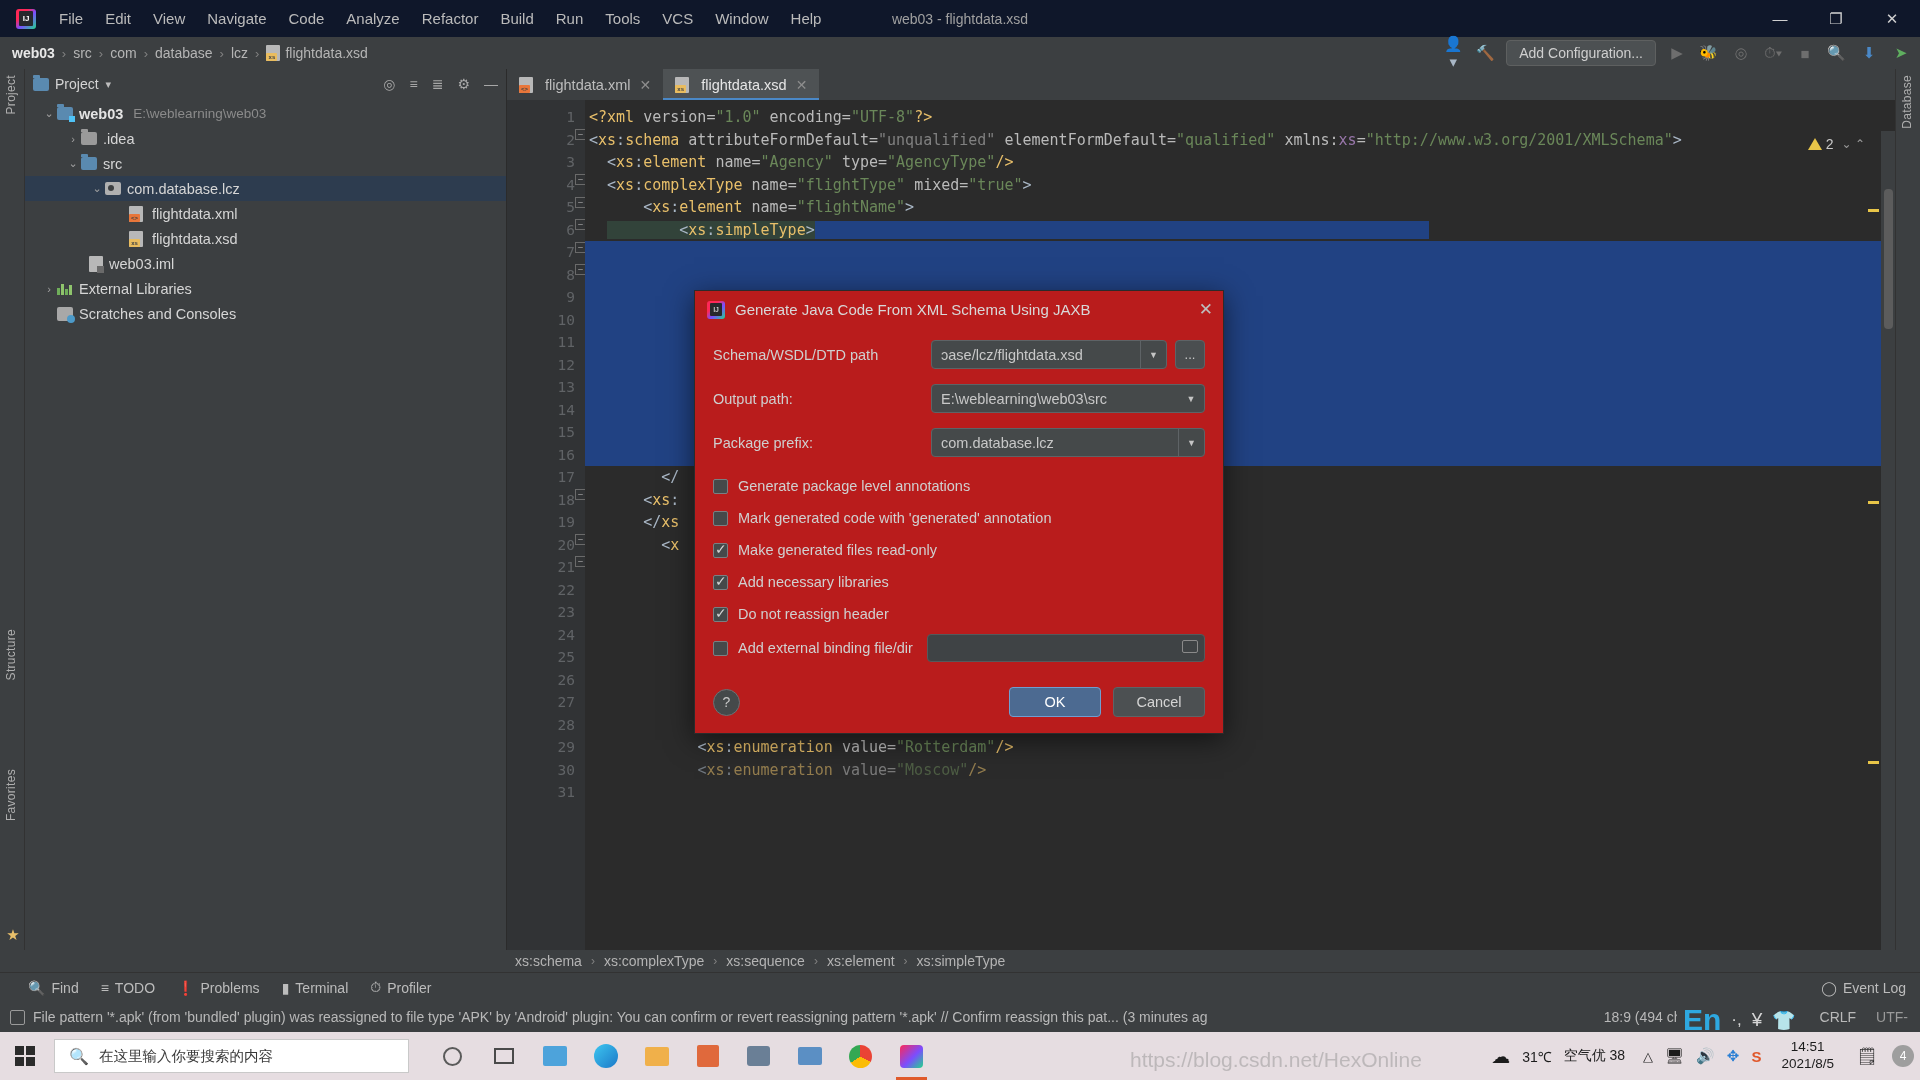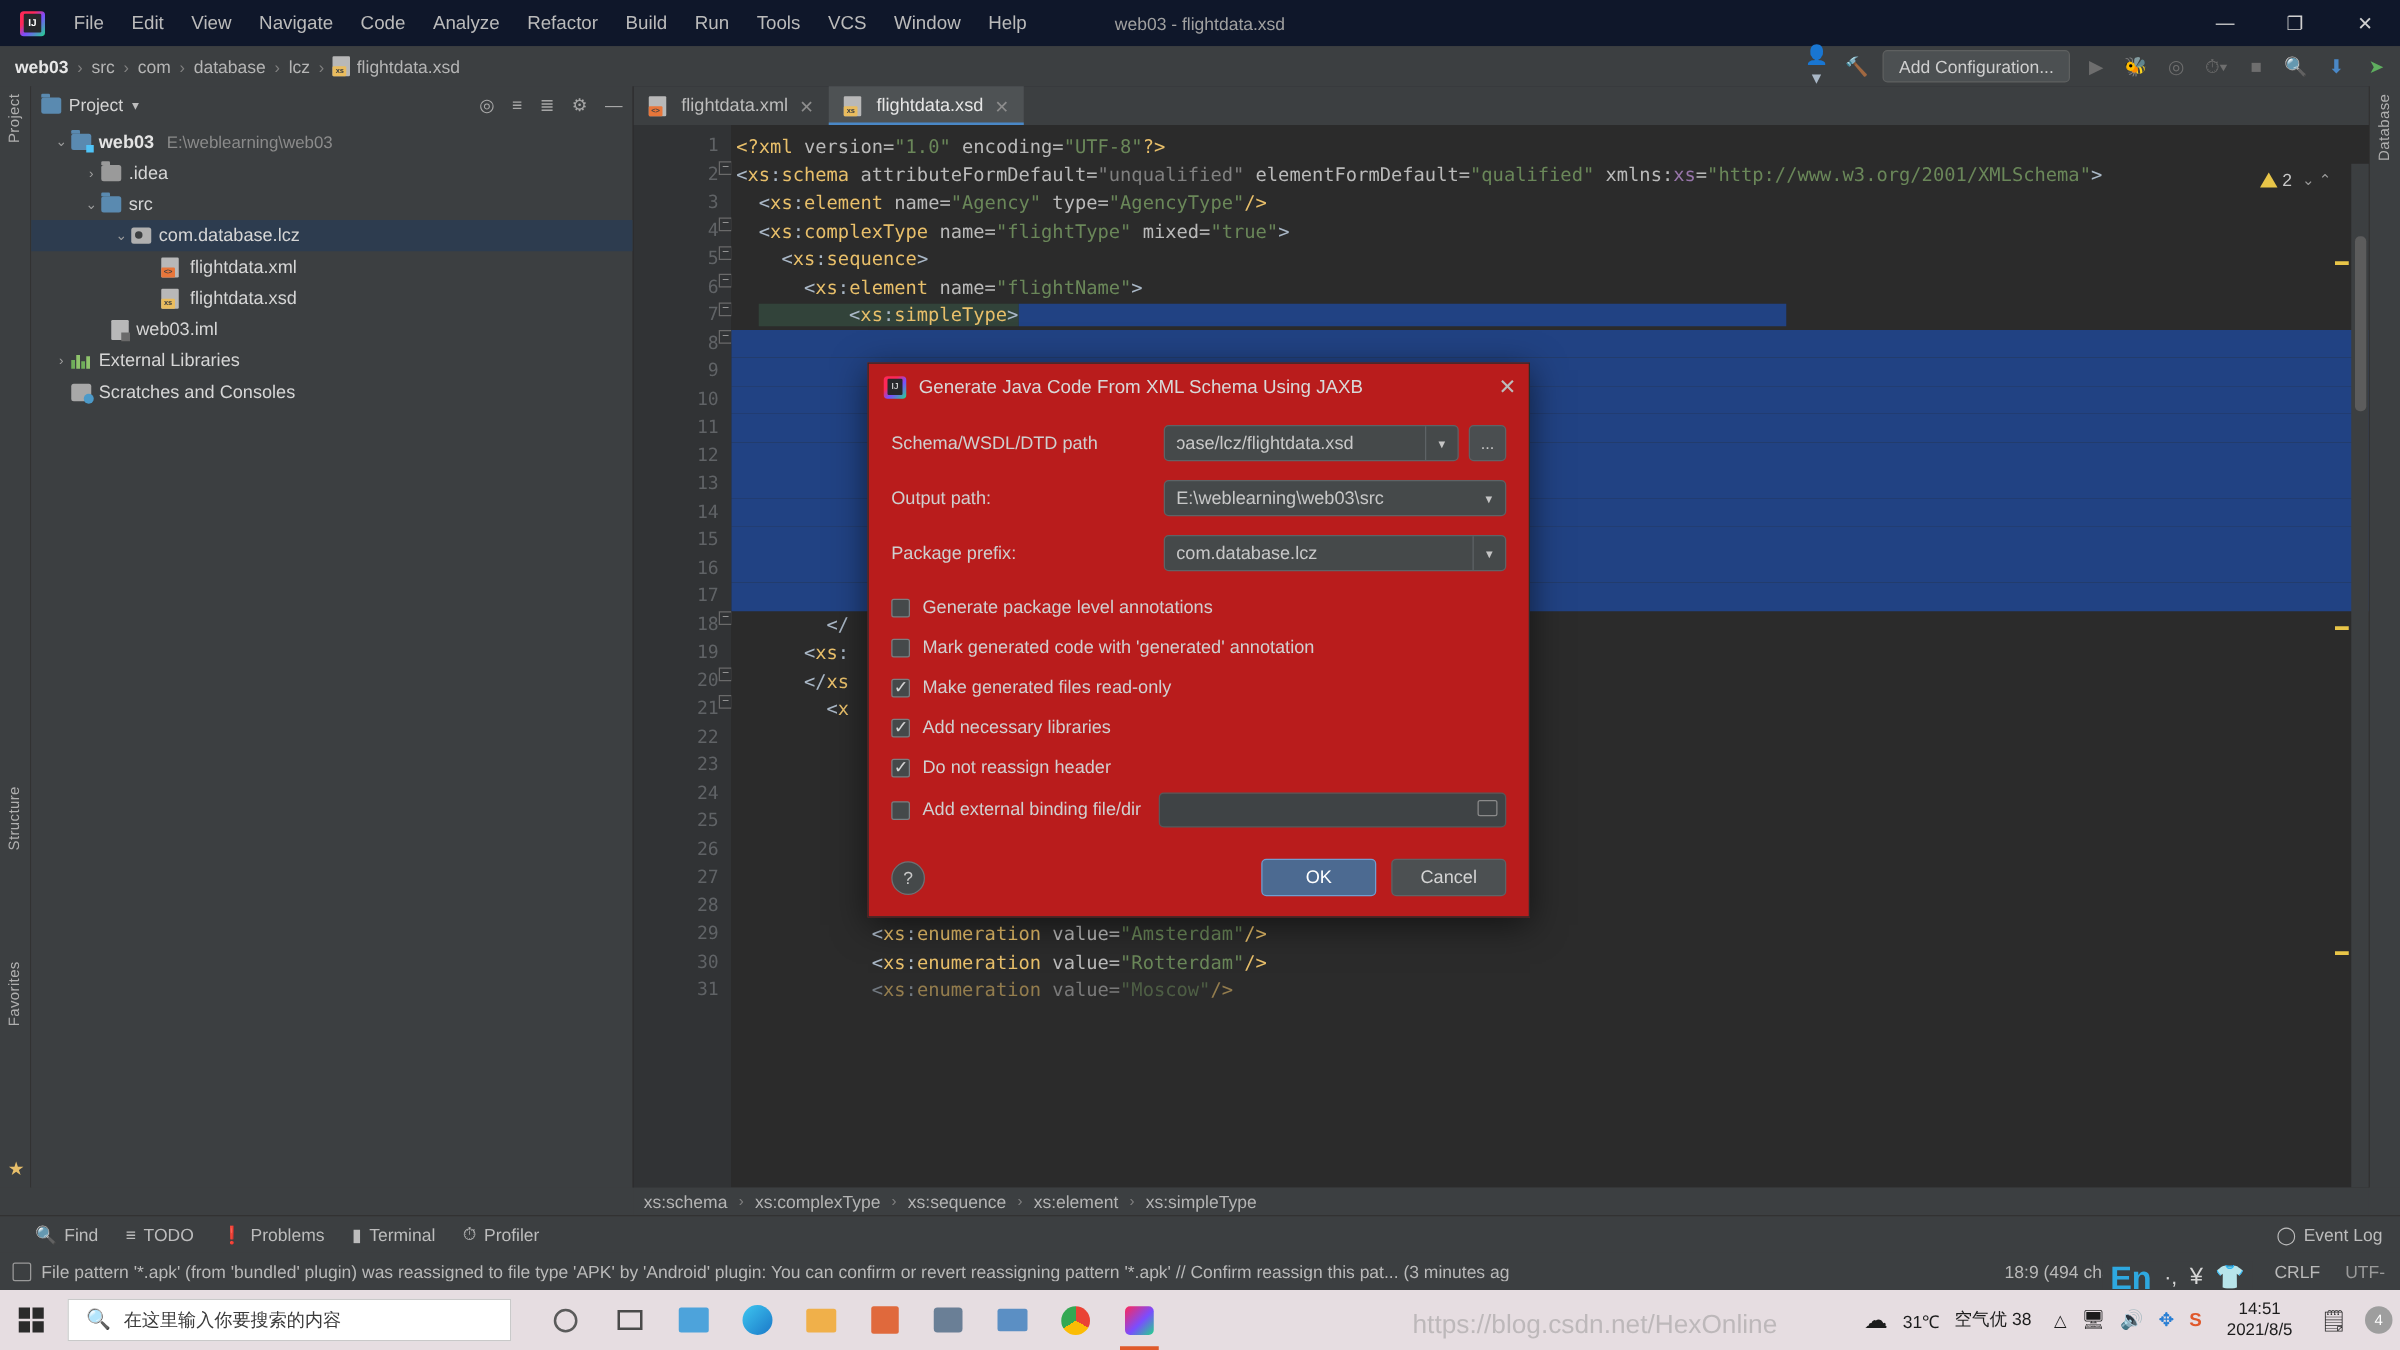--- a/index.html
+++ b/index.html
@@ -553,21 +553,20 @@
           <span class="fold" style="top:428px;">−</span>
           <span class="fold" style="top:450px;">−</span>
         </div>
       </div>
 
       <div class="code">
         <div class="cl"><span class="t-pi">&lt;?xml </span><span class="t-attr">version=</span><span class="t-str">"1.0"</span><span class="t-attr"> encoding=</span><span class="t-str">"UTF-8"</span><span class="t-pi">?&gt;</span></div>
         <div class="cl"><span class="t-punc">&lt;</span><span class="t-tag">xs</span><span class="t-punc">:</span><span class="t-tag">schema</span> <span class="t-attr">attributeFormDefault=</span><span class="t-strd">"unqualified"</span> <span class="t-attr">elementFormDefault=</span><span class="t-str">"qualified"</span> <span class="t-attr">xmlns:</span><span class="t-ns">xs</span><span class="t-attr">=</span><span class="t-str">"http://www.w3.org/2001/XMLSchema"</span><span class="t-punc">&gt;</span></div>
         <div class="cl">  <span class="t-punc">&lt;</span><span class="t-tag">xs</span><span class="t-punc">:</span><span class="t-tag">element</span> <span class="t-attr">name=</span><span class="t-str">"Agency"</span> <span class="t-attr">type=</span><span class="t-str">"AgencyType"</span><span class="t-tag">/&gt;</span></div>
         <div class="cl">  <span class="t-punc">&lt;</span><span class="t-tag">xs</span><span class="t-punc">:</span><span class="t-tag">complexType</span> <span class="t-attr">name=</span><span class="t-str">"flightType"</span> <span class="t-attr">mixed=</span><span class="t-str">"true"</span><span class="t-punc">&gt;</span></div>
-        <div class="cl">    <span class="t-punc">&lt;</span><span class="t-tag">xs</span><span class="t-punc">:</span><span class="t-tag">sequence</span><span class="t-punc">&gt;</span></div>
         <div class="cl">      <span class="t-punc">&lt;</span><span class="t-tag">xs</span><span class="t-punc">:</span><span class="t-tag">element</span> <span class="t-attr">name=</span><span class="t-str">"flightName"</span><span class="t-punc">&gt;</span></div>
         <div class="cl"><span class="hl-box">        <span class="t-punc">&lt;</span><span class="t-tag">xs</span><span class="t-punc">:</span><span class="t-tag">simpleType</span><span class="t-punc">&gt;</span></span><span class="sel-line">                                                                    </span></div>
         <div class="cl sel-line"> </div>
         <div class="cl sel-line"> </div>
         <div class="cl sel-line"> </div>
         <div class="cl sel-line"> </div>
         <div class="cl sel-line"> </div>
         <div class="cl sel-line"> </div>
         <div class="cl sel-line"> </div>
         <div class="cl sel-line"> </div>
@@ -647,21 +646,21 @@
     <span class="sb-ico"></span>
     <span class="sb-msg">File pattern '*.apk' (from 'bundled' plugin) was reassigned to file type 'APK' by 'Android' plugin: You can confirm or revert reassigning pattern '*.apk' // Confirm reassign this pat... (3 minutes ag</span>
     <span class="sb-right">
       <span>18:9 (494 chars, 11 line breaks)</span>
       <span>CRLF</span>
       <span class="sb-dim">UTF-</span>
     </span>
   </div>
 
   <div style="position:absolute; right:118px; bottom:45px; background:#3c3f41; padding:0 6px; display:flex; align-items:center; gap:10px;">
-    <span style="color:#2ea8e0;font-size:26px;font-weight:bold;line-height:1;">En</span>
+    <span style="color:#2ea8e0;font-size:30px;font-weight:bold;line-height:1;">En</span>
     <span style="color:#d6d6d6;font-size:17px;">·,</span>
     <span style="color:#d6d6d6;font-size:19px;">¥</span>
     <span style="color:#d6d6d6;font-size:19px;">👕</span>
   </div>
 
   <div class="overlay">
     <div class="dialog">
       <div class="dlg-title">
         <span class="dlg-ico"></span>
         <span>Generate Java Code From XML Schema Using JAXB</span>

